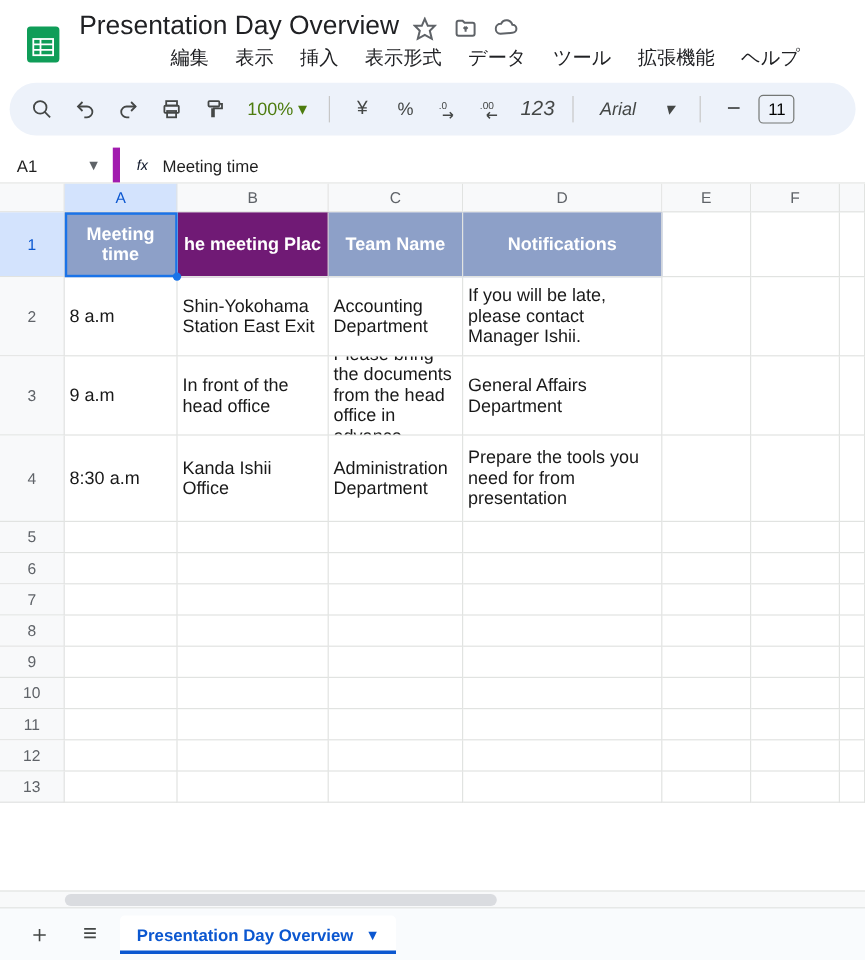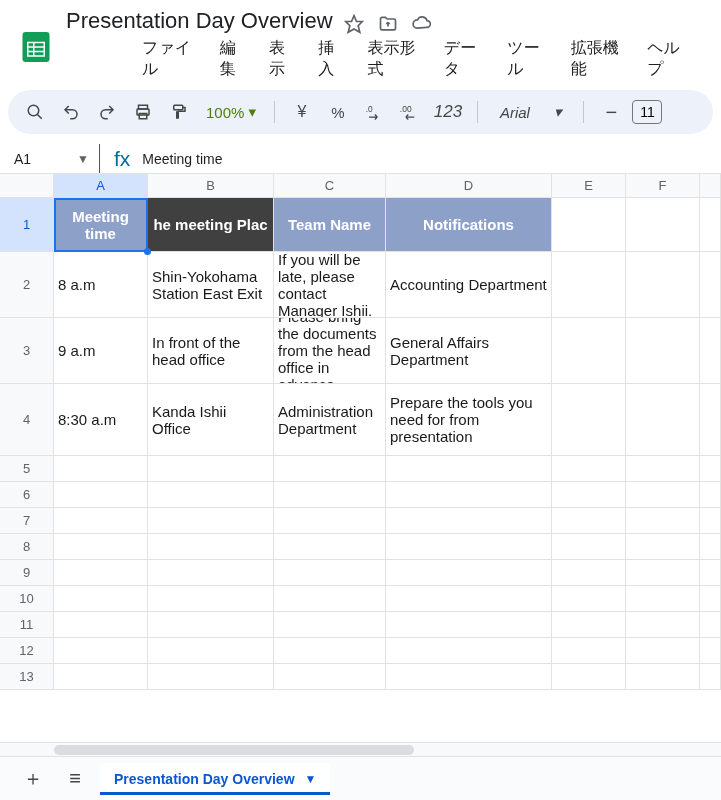--- a/index.html
+++ b/index.html
@@ -22,38 +22,38 @@
 .toolbar { display: flex; align-items: center; gap: 6px; padding: 4px 12px; margin: 4px 8px 0 8px; background: #edf2fa; border-radius: 24px; height: 44px; }
 .tool-btn { width: 30px; height: 30px; display: flex; align-items: center; justify-content: center; border-radius: 4px; cursor: pointer; color: #444746; }
 .zoom { display: flex; align-items: center; gap: 4px; font-size: 15px; color: #4d7c0f; padding: 0 6px; cursor: pointer; }
 .divider { width: 1px; height: 22px; background: #c7c7c7; margin: 0 6px; }
 .font-select { display: flex; align-items: center; gap: 24px; font-size: 15px; padding: 0 10px; cursor: pointer; color: #444746; font-style: italic; }
 .font-size-box { display: flex; align-items: center; gap: 6px; }
 .font-size-input { width: 30px; height: 24px; border: 1px solid #747775; border-radius: 4px; text-align: center; font-size: 14px; background: transparent; }
 
 
 .formula-row { display: flex; align-items: center; height: 30px; margin-top: 10px; border-bottom: 1px solid #e1e3e1; }
-.name-box { width: 100px; display: flex; align-items: center; justify-content: space-between; padding: 0 10px 0 14px; font-size: 14px; color: #1f1f1f; border-right: 1px solid #a21caf; height: 100%; }
+.name-box { width: 100px; display: flex; align-items: center; justify-content: space-between; padding: 0 10px 0 14px; font-size: 14px; color: #1f1f1f; border-right: 6px solid #a21caf; height: 100%; }
 .name-box-arrow { color: #5f6368; font-size: 12px; }
 .fx-area { display: flex; align-items: center; gap: 12px; padding-left: 14px; flex: 1; }
-.fx-label { color: #0369a1; font-size: 21px; }
+.fx-label { font-style: italic; color: #0f172a; font-size: 12px; }
 .fx-value { font-size: 14px; color: #1f1f1f; }
 
 
 .grid { position: relative; overflow: hidden; }
 .grid-inner { display: grid; grid-template-columns: 54px 94px 126px 112px 166px 74px 74px 21px; }
 .corner, .col-header, .row-header, .cell { border-right: 1px solid #e1e3e1; border-bottom: 1px solid #e1e3e1; }
 .corner { background: #f8f9fa; height: 24px; }
 .col-header { background: #f8f9fa; height: 24px; display: flex; align-items: center; justify-content: center; font-size: 13px; color: #5f6368; }
 .col-header.sel { background: #d3e3fd; color: #0b57d0; font-weight: 500; }
 .row-header { background: #f8f9fa; display: flex; align-items: center; justify-content: center; font-size: 13px; color: #5f6368; }
 .row-header.sel { background: #d3e3fd; color: #0b57d0; font-weight: 500; }
 .cell { padding: 2px 4px; font-size: 15px; color: rgba(0,0,0,.9); display: flex; align-items: center; overflow: hidden;}
 .hdr-cell { background: #8da0c8; color: #fff; font-weight: 700; text-align: center; justify-content: center; font-size: 15px; }
-.hdr-cell.colb { background: #404040; }
+.hdr-cell.colb { background: #701a75; }
 .hdr-cell.sel { position: relative; z-index: 2; }
 .r1 { height: 54px; }
 .r-data { height: 66px; }
 .r-small { height: 26px; }
 .row4 { height: 72px; }
 .sel-outline { position: absolute; border: 2px solid #1a73e8; pointer-events: none; left: 54px; top: 24px; width: 94px; height: 54px; z-index: 3; }
 .sel-handle { position: absolute; width: 7px; height: 7px; background: #1a73e8; border-radius: 50%; left: 144px; top: 74px; z-index: 4; }
 
 
 .sheet-bar { position: absolute; bottom: 0; left: 0; right: 0; height: 44px; border-top: 1px solid #e1e3e1; display: flex; align-items: center; gap: 8px; padding: 0 16px; background: #f9fbfd; }
@@ -96,21 +96,20 @@
             </svg>
           </span>
         <span class="icon">
             <svg width="20" height="20" viewBox="0 0 24 24" fill="none" stroke="#5f6368" stroke-width="2">
               <path d="M18 16a4 4 0 0 0 0-8 6 6 0 0 0-11.3-1A5 5 0 0 0 6 17z"></path>
             </svg>
           </span>
       </span>
     </div>
     <div class="menu-bar">
-      <span>ファイル</span>
       <span>編集</span>
       <span>表示</span>
       <span>挿入</span>
       <span>表示形式</span>
       <span>データ</span>
       <span>ツール</span>
       <span>拡張機能</span>
       <span>ヘルプ</span>
     </div>
   </div>
@@ -205,22 +204,22 @@
       <div class="cell hdr-cell sel r1">Meeting time</div>
       <div class="cell hdr-cell colb r1">he meeting Plac</div>
       <div class="cell hdr-cell r1">Team Name</div>
       <div class="cell hdr-cell r1">Notifications</div>
       <div class="cell r1"></div>
       <div class="cell r1"></div>
       <div class="cell r1"></div>
       <div class="row-header r-data">2</div>
       <div class="cell r-data">8 a.m</div>
       <div class="cell r-data">Shin-Yokohama Station East Exit</div>
+      <div class="cell r-data">Accounting Department</div>
       <div class="cell r-data">If you will be late, please contact Manager Ishii.</div>
-      <div class="cell r-data">Accounting Department</div>
       <div class="cell r-data"></div>
       <div class="cell r-data"></div>
       <div class="cell r-data"></div>
       <div class="row-header r-data">3</div>
       <div class="cell r-data">9 a.m</div>
       <div class="cell r-data">In front of the head office</div>
       <div class="cell r-data">Please bring the documents from the head office in advance.</div>
       <div class="cell r-data">General Affairs Department</div>
       <div class="cell r-data"></div>
       <div class="cell r-data"></div>

